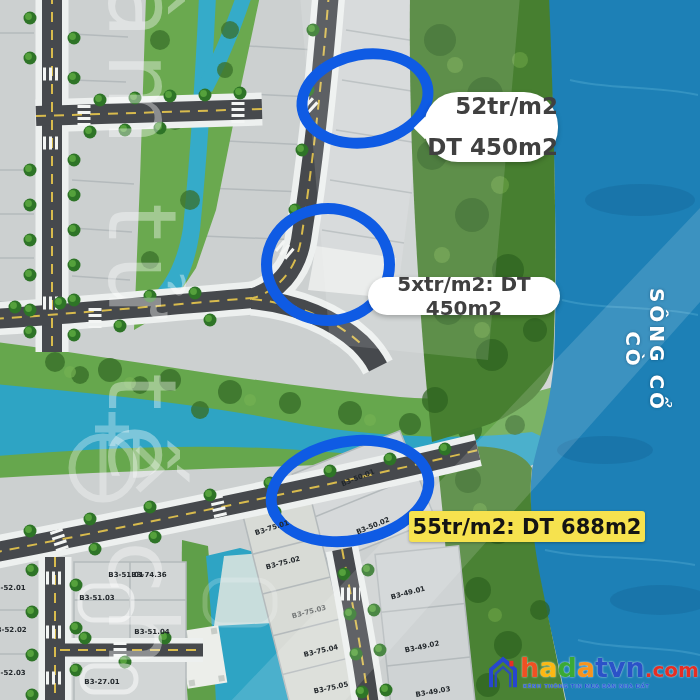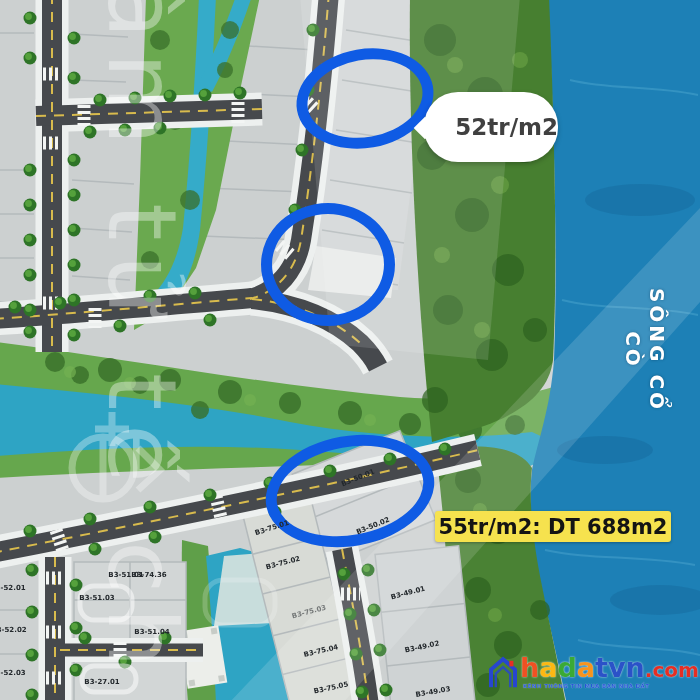--- a/index.html
+++ b/index.html
@@ -21,21 +21,21 @@
   .hl-circle{position:absolute;border:11px solid #0f5be4;border-radius:50%;
              box-sizing:border-box;background:transparent;}
   .pill{position:absolute;background:#fff;border-radius:34px;display:flex;
         flex-direction:column;align-items:flex-end;justify-content:center;
         color:#404040;font-weight:bold;text-align:center;
         box-shadow:0 2px 5px rgba(0,0,0,.25);gap:12px;}
   .pill .tail{position:absolute;left:-7px;top:28px;width:16px;height:16px;
         background:#fff;transform:rotate(45deg);}
   .pill1{left:424px;top:92px;width:134px;height:70px;font-size:23px;line-height:1.25;}
   .pill2{left:368px;top:277px;width:192px;height:38px;font-size:20px;border-radius:19px;}
-  .ylabel{position:absolute;left:435px;top:511px;width:236px;height:31px;
+  .ylabel{position:absolute;left:409px;top:511px;width:236px;height:31px;
         background:#f6e24e;color:#141414;font-weight:bold;font-size:21px;
         display:flex;align-items:center;justify-content:center;border-radius:3px;
         box-shadow:0 1px 3px rgba(0,0,0,.3);}
   .river-name{position:absolute;left:569px;top:335px;width:170px;height:30px;
         transform:rotate(90deg);color:#fff;font-weight:bold;font-size:20px;
         letter-spacing:3px;text-align:center;text-shadow:0 0 3px rgba(0,40,70,.45);}
   .wm-text{position:absolute;left:-268px;top:275px;width:820px;height:150px;
         transform:rotate(90deg);color:rgba(255,255,255,.38);font-size:95px;
         letter-spacing:14px;white-space:nowrap;line-height:150px;}
   .lot{position:absolute;font-size:7px;font-weight:bold;color:#23282c;
@@ -347,20 +347,24 @@
 
   <div class="wm-text">làm tử tế ch</div>
 
   <div class="hl-circle" style="left:296px;top:49px;width:138px;height:99px;transform:rotate(-10deg);"></div>
   <div class="hl-circle" style="left:261px;top:203px;width:134px;height:123px;"></div>
   <div class="hl-circle" style="left:265px;top:436px;width:170px;height:110px;transform:rotate(-10deg);"></div>
 
   <div class="pill pill1">
     <span class="tail"></span>
     <div>52tr/m2</div>
+    <div>DT 450m2</div>
+  </div>
+  <div class="pill pill2">
+    <div>5xtr/m2: DT 450m2</div>
   </div>
   <div class="ylabel">55tr/m2: DT 688m2</div>
 
   <div class="river-name">SÔNG CỔ CÒ</div>
 
   <div class="lot" style="left:114px;top:575px;transform:translate(-50%,-50%);margin-left:12px;">B3-51.01</div>
   <div class="lot" style="left:149px;top:575px;transform:translate(-50%,-50%);">B3-74.36</div>
   <div class="lot" style="left:97px;top:598px;transform:translate(-50%,-50%);">B3-51.03</div>
   <div class="lot" style="left:152px;top:588px;transform:translate(-50%,-50%);margin-top:44px;">B3-51.04</div>
   <div class="lot" style="left:8px;top:588px;transform:translate(-50%,-50%);">B3-52.01</div>

